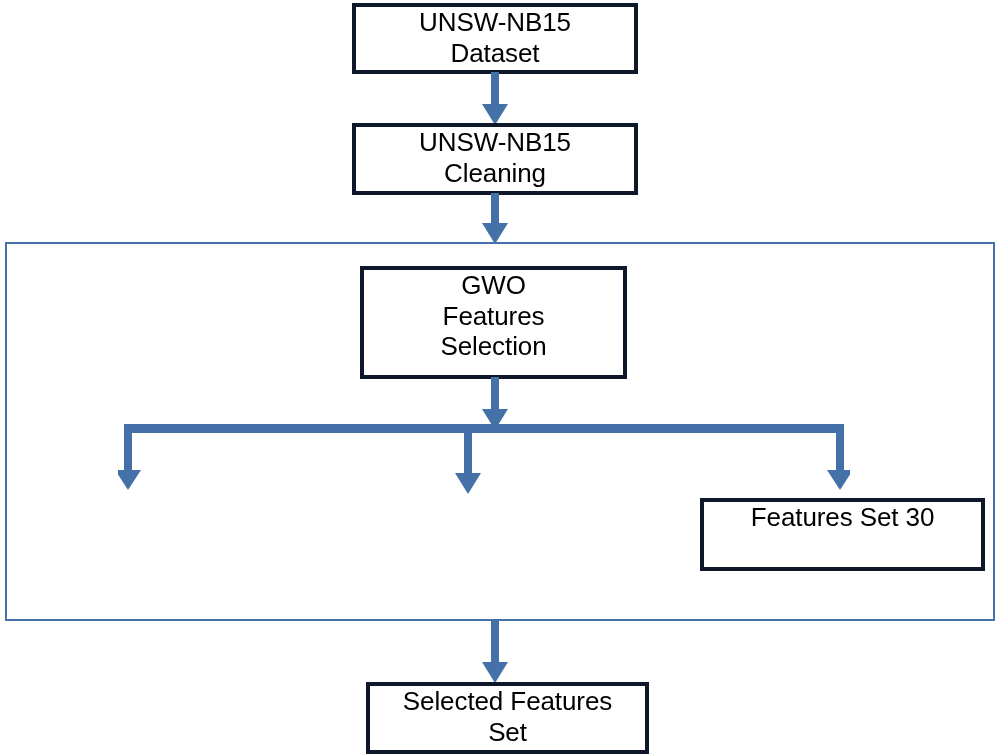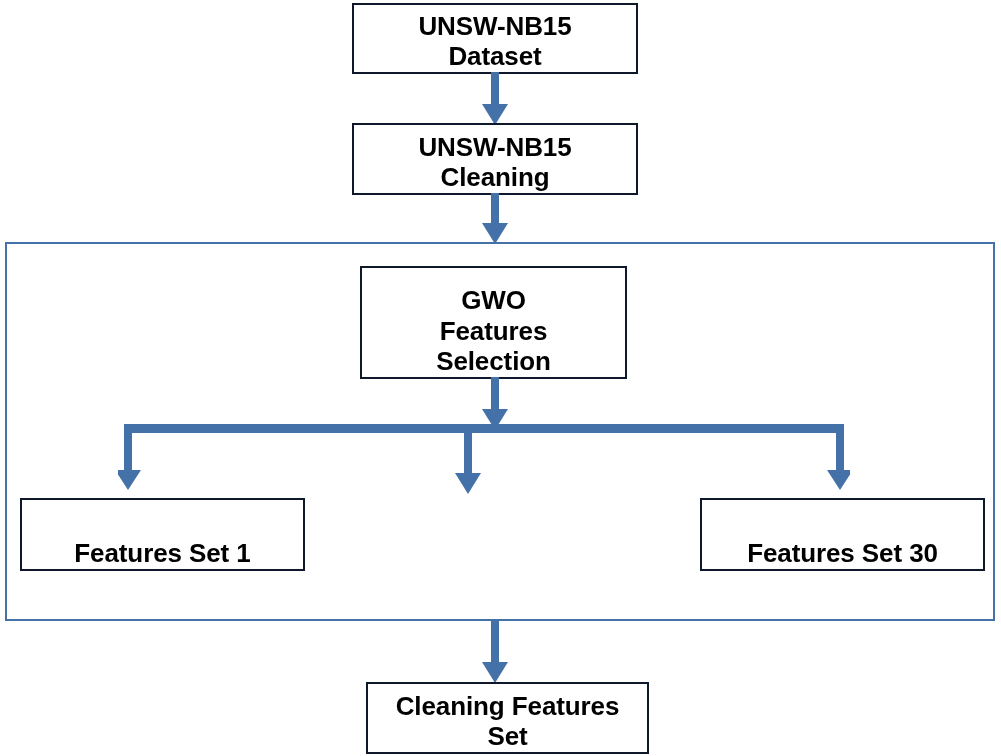--- a/index.html
+++ b/index.html
@@ -14,29 +14,28 @@
     position: relative;
     width: 1001px;
     height: 756px;
     background: #ffffff;
     overflow: hidden;
   }
   .box {
     position: absolute;
     box-sizing: border-box;
     background: #ffffff;
-    border: 2px solid #0f172a;
+    border: 4px solid #0f172a;
     display: flex;
-    align-items: flex-end;
+    align-items: flex-start;
     justify-content: center;
     text-align: center;
     color: #000000;
     line-height: 1.18;
     letter-spacing: -0.1px;
-    font-weight: bold;
   }
   .box-text {
     display: block;
     white-space: pre-line;
   }
   .container-box {
     position: absolute;
     box-sizing: border-box;
     background: transparent;
     border: 2px solid #4472a8;
@@ -111,34 +110,31 @@
       <rect x="6" y="0" width="720" height="9" fill="#4472a8"></rect>
       <rect x="6" y="0" width="8" height="48" fill="#4472a8"></rect>
       <polygon points="10,66 -3,46 23,46" fill="#4472a8"></polygon>
       <rect x="346" y="0" width="8" height="50" fill="#4472a8"></rect>
       <polygon points="350,70 337,49 363,49" fill="#4472a8"></polygon>
       <rect x="718" y="0" width="8" height="48" fill="#4472a8"></rect>
       <polygon points="722,66 709,46 735,46" fill="#4472a8"></polygon>
     </svg>
   </div>
 
-  <div class="box" id="box-fs1">
-    <span class="box-text">Features Set 1</span>
-  </div>
 
 
   <div class="box" id="box-fs30">
     <span class="box-text">Features Set 30</span>
   </div>
 
   <div class="arrow" id="arrow-stage-to-selected">
     <svg width="30" height="66" viewBox="0 0 30 66" aria-hidden="true">
       <rect x="11" y="0" width="8" height="44" fill="#4472a8"></rect>
       <polygon points="15,64 2,43 28,43" fill="#4472a8"></polygon>
     </svg>
   </div>
 
   <div class="box" id="box-selected">
-    <span class="box-text">Cleaning Features
+    <span class="box-text">Selected Features
 Set</span>
   </div>
 
 </div>
 
 </body></html>

